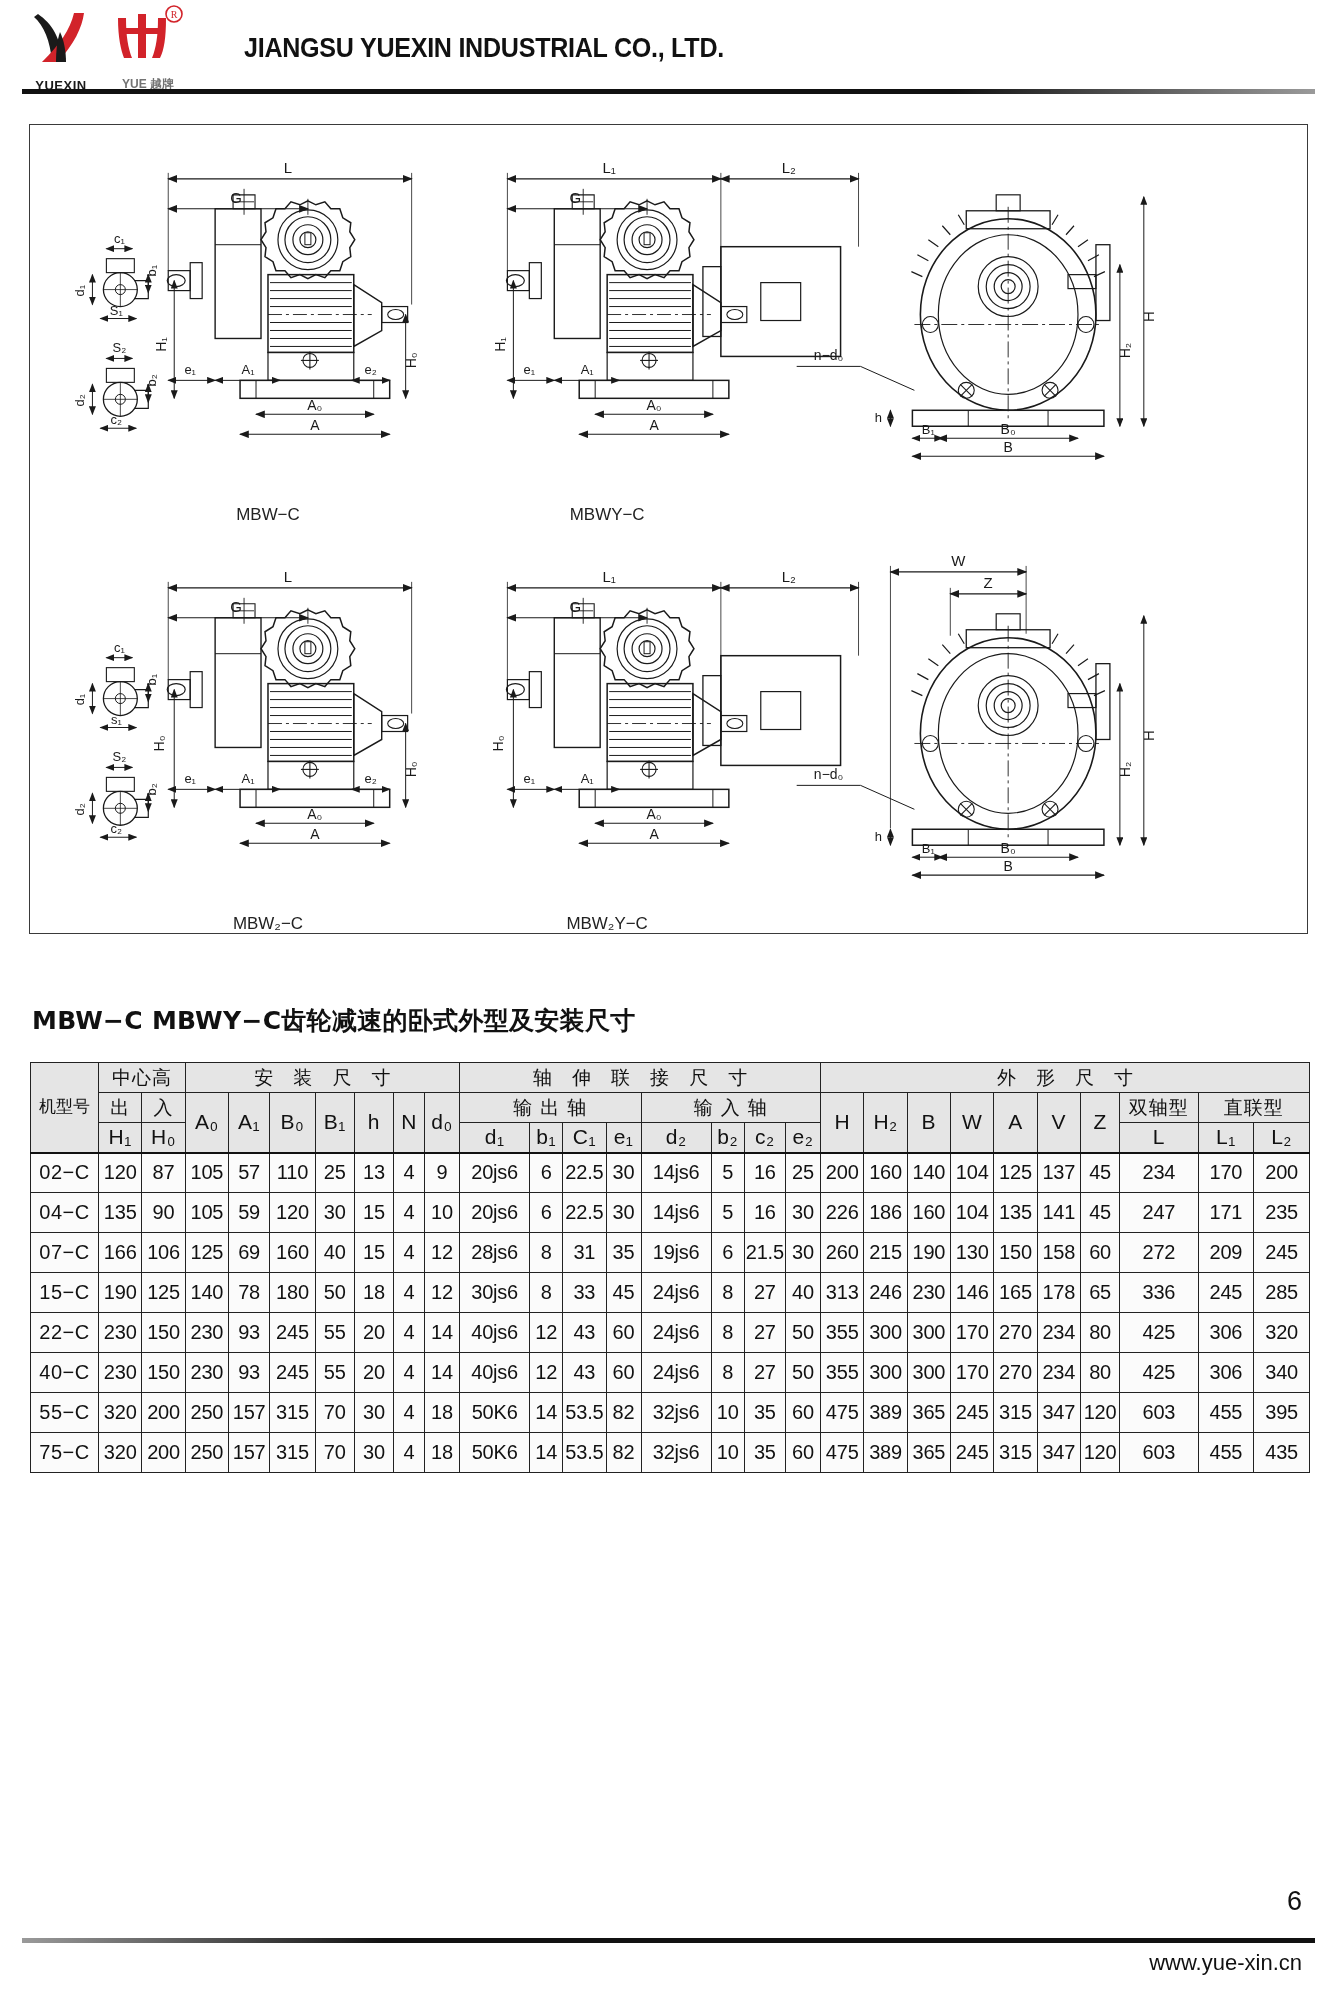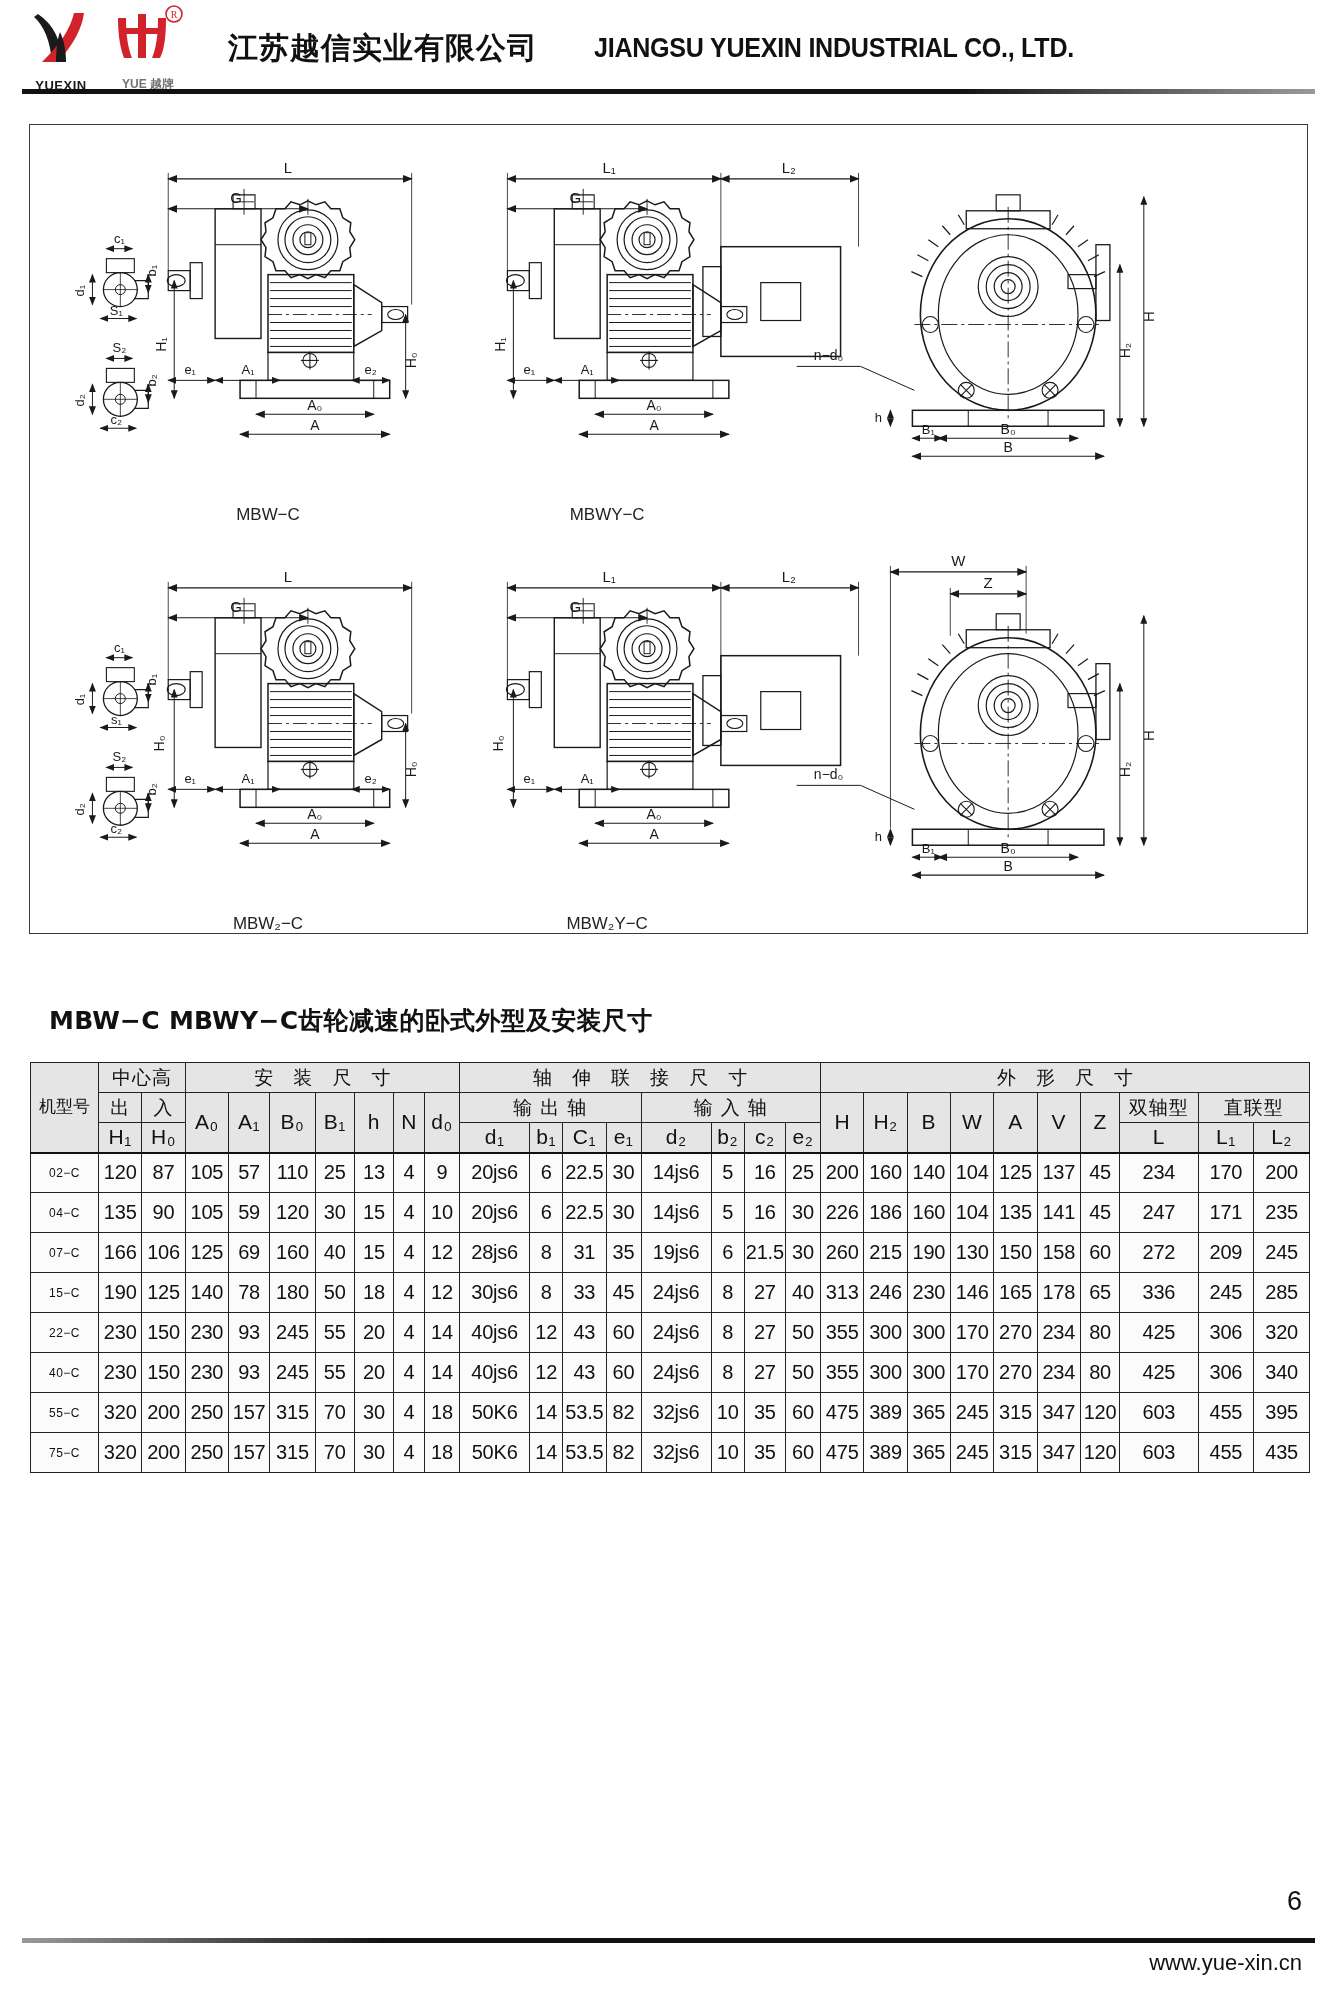--- a/index.html
+++ b/index.html
@@ -80,21 +80,21 @@
     width: 1279px;
     height: 810px;
     border: 1px solid #3a3a3a;
     background: #fff;
   }
   .dwg-svg { display: block; width: 100%; height: 100%; }
 
   
   .section-title {
     position: absolute;
-    left: 49px;
+    left: 32px;
     top: 1004px;
     font-size: 25px;
     font-weight: bold;
     letter-spacing: .3px;
     color: #111;
     font-family: "DejaVu Sans", "Liberation Sans", sans-serif;
     white-space: nowrap;
   }
 
   
@@ -133,21 +133,21 @@
     font-family: Liberation Mono, monospace;
     letter-spacing: 0;
   }
   table.spec thead th.sym { font-size: 21px; }
   table.spec tbody td {
     background: #fbfbfb;
     font-size: 20px;
     height: 40px;
     letter-spacing: -0.2px;
   }
-  table.spec tbody td.model-cell { font-size: 12px; letter-spacing: 0.5px; }
+  table.spec tbody td.model-cell { font-size: 20px; letter-spacing: 0.5px; }
 
   .outer-rule-top { border-top: 2px solid #111 !important; }
 
   
   .page-number {
     position: absolute;
     right: 35px;
     top: 1886px;
     font-size: 27px;
     color: #111;
@@ -190,21 +190,20 @@
         <path d="M30 10 L 38 10 L 38 54 L 30 54 Z" fill="#d2232a"></path>
         <path d="M50 14 C 50 32, 48 44, 44 54 L 52 54 C 56 46, 58 34, 58 14 Z" fill="#d2232a"></path>
         <path d="M12 24 L 56 24 L 56 30 L 12 30 Z" fill="#d2232a"></path>
         <circle cx="66" cy="10" r="8" fill="none" stroke="#d2232a" stroke-width="1.6"></circle>
         <text x="66" y="14" font-size="10" fill="#d2232a" text-anchor="middle" font-family="Liberation Serif, serif">R</text>
       </svg>
       <span class="logo-word red">YUE 越牌</span>
     </div>
   </div>
 
-  <div class="hdr-cn">江苏越信实业有限公司</div>
   <div class="hdr-en">JIANGSU YUEXIN INDUSTRIAL CO., LTD.</div>
 
   <div class="hdr-rule"></div>
 </div>
 
 <div class="drawing-panel">
   <svg class="dwg-svg" viewBox="0 0 1279 810">
     <defs>
       <marker id="ah" markerWidth="9" markerHeight="7" refX="8" refY="3.5" orient="auto">
         <path d="M0,0 L9,3.5 L0,7 z" fill="#1a1a1a"></path>

